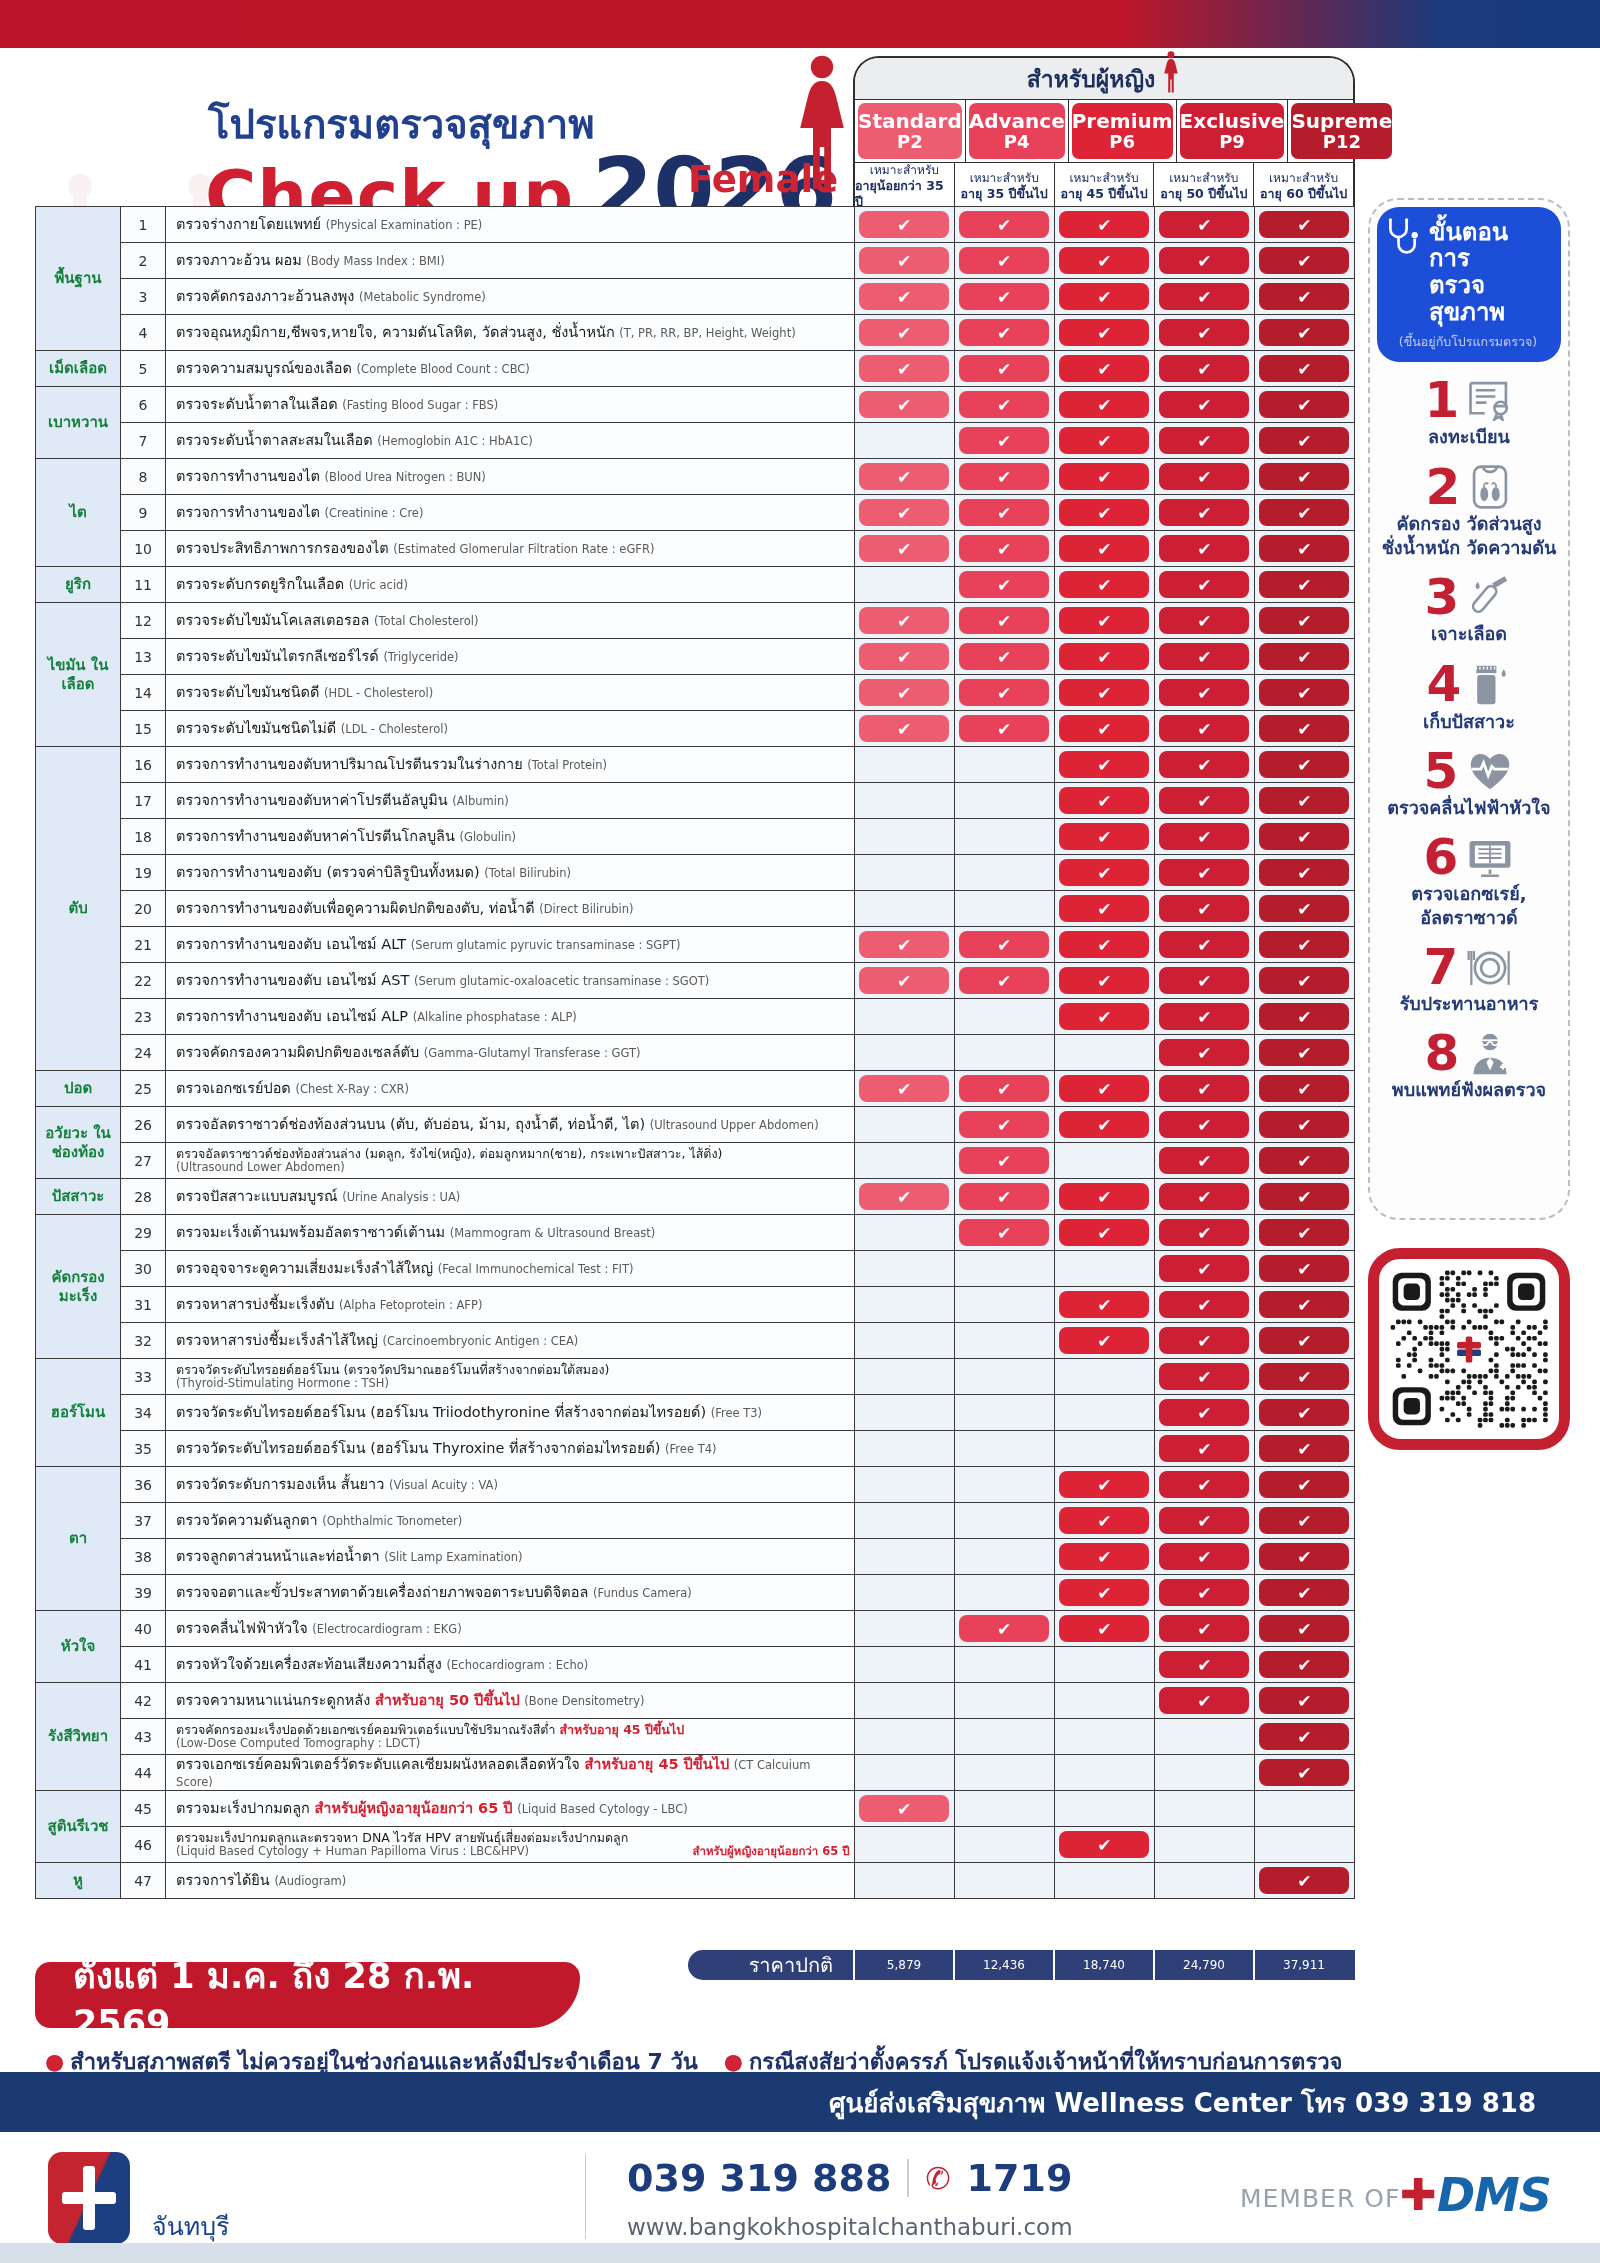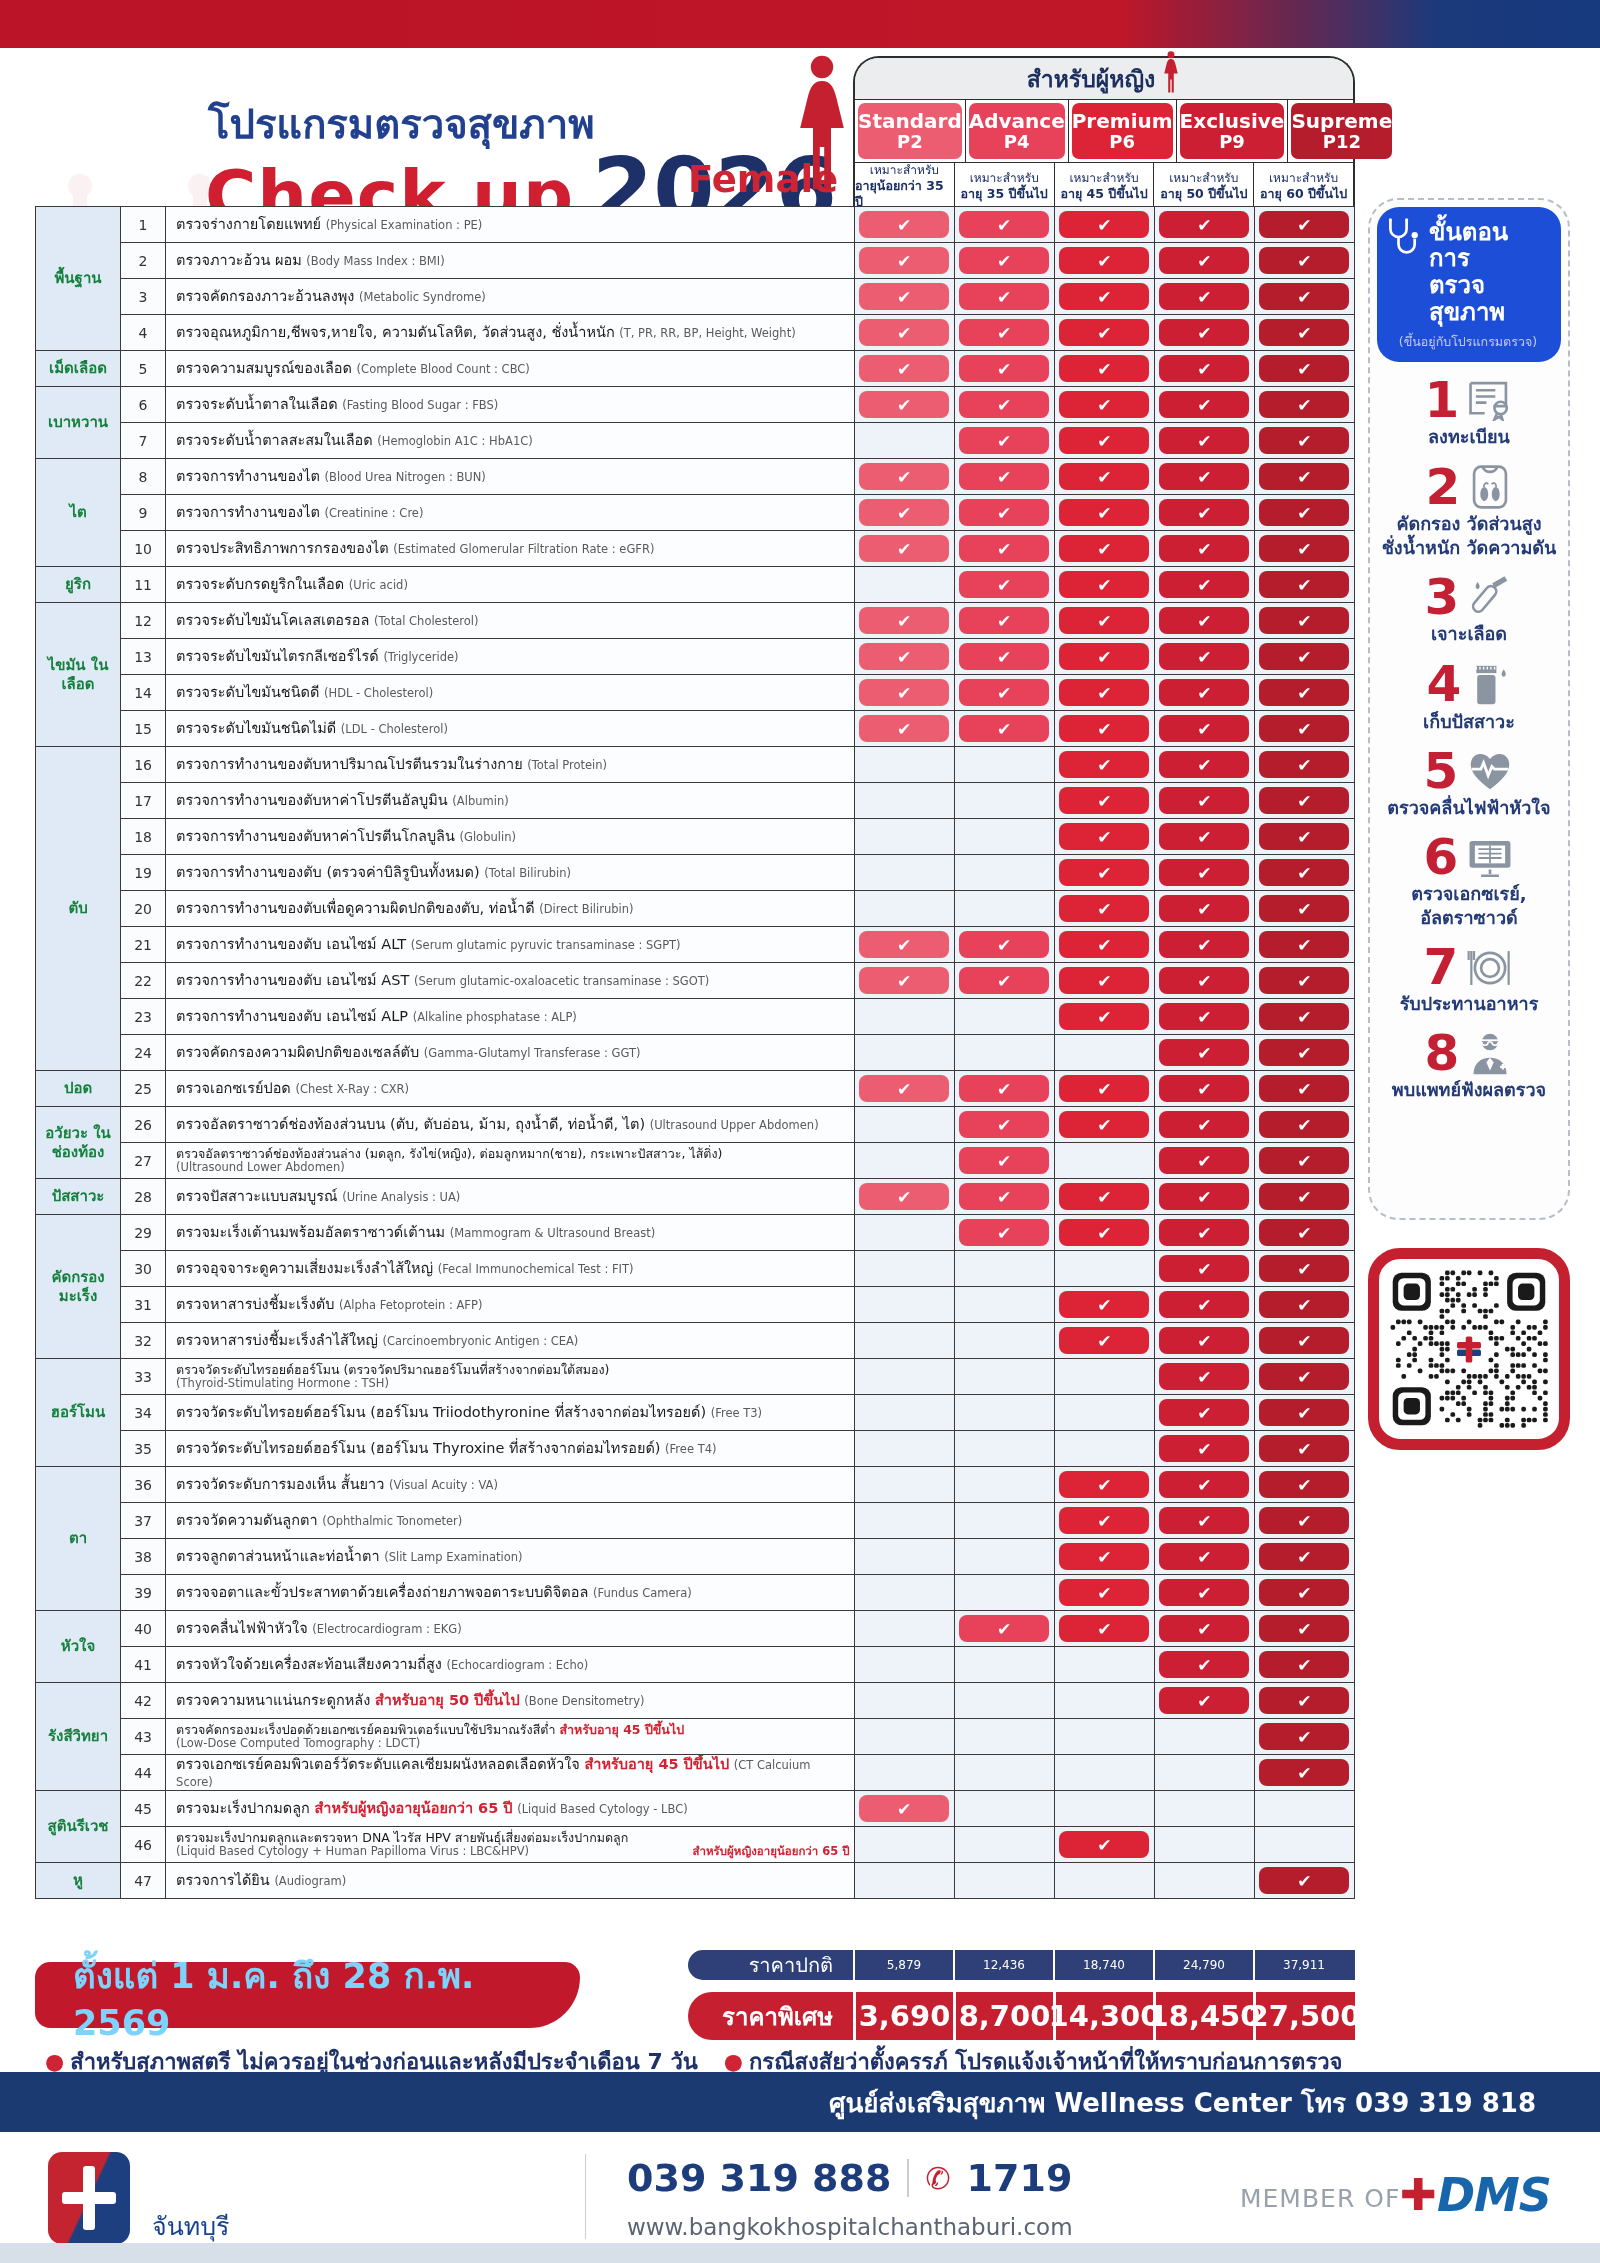--- a/index.html
+++ b/index.html
@@ -60,21 +60,21 @@
   .price-band .plabel { width:165px; display:flex; align-items:center; justify-content:flex-end; padding-right:20px; }
   .price-band .pcell { width:100px; display:flex; align-items:center; justify-content:center; }
   .band-normal { top:1950px; height:30px; background:#2e4077; border-radius:22px 0 0 22px; }
   .band-normal .plabel { font-size:20px; }
   .band-normal .pcell { border-left:2px solid #fff; font-size:12px; }
   .band-special { top:1992px; height:48px; background:#c51f30; border-radius:26px 0 0 26px; }
   .band-special .plabel { font-size:24px; font-weight:bold; }
   .band-special .pcell { border-left:3px solid #fff; font-size:29px; font-weight:800; }
 
   .date-box { position:absolute; left:35px; top:1962px; width:545px; height:66px; background:#c2182c;
-    border-radius:18px 18px 60px 18px; color:#7dd3fc; font-size:35px; font-weight:800; display:flex; align-items:center; padding-left:38px; }
+    border-radius:18px 18px 60px 18px; color:#ffffff; font-size:35px; font-weight:800; display:flex; align-items:center; padding-left:38px; }
 
   .footnote { position:absolute; left:45px; top:2044px; font-size:22px; font-weight:bold; color:#1e3168; display:flex; gap:26px; }
   .footnote .bullet { color:#cf2433; margin-right:6px; }
 
   .wellness { position:absolute; left:0; top:2072px; width:1600px; height:60px; background:#1c3a72; color:#fff;
     display:flex; align-items:center; justify-content:flex-end; padding-right:64px; font-size:26px; font-weight:600; }
 
   
   .footer { position:absolute; left:0; top:2132px; width:1600px; height:111px; background:#fff; }
   .hosp-logo { position:absolute; left:48px; top:20px; width:82px; height:92px; border-radius:14px;
@@ -1330,28 +1330,20 @@
       </tbody>
   </table>
 
   <div class="price-band band-normal">
     <div class="plabel">ราคาปกติ</div>
   <div class="pcell">5,879</div>
       <div class="pcell">12,436</div>
       <div class="pcell">18,740</div>
       <div class="pcell">24,790</div>
       <div class="pcell">37,911</div>
-    </div>
-  <div class="price-band band-special">
-    <div class="plabel">ราคาพิเศษ</div>
-  <div class="pcell">3,690</div>
-      <div class="pcell">8,700</div>
-      <div class="pcell">14,300</div>
-      <div class="pcell">18,450</div>
-      <div class="pcell">27,500</div>
     </div>
 
   <div class="date-box">ตั้งแต่ 1 ม.ค. ถึง 28 ก.พ. 2569</div>
 
   <div class="footnote">
     <span><span class="bullet">●</span><span>สำหรับสุภาพสตรี ไม่ควรอยู่ในช่วงก่อนและหลังมีประจำเดือน 7 วัน</span></span>
     <span><span class="bullet">●</span><span>กรณีสงสัยว่าตั้งครรภ์ โปรดแจ้งเจ้าหน้าที่ให้ทราบก่อนการตรวจ</span></span>
   </div>
 
   <div class="wellness">ศูนย์ส่งเสริมสุขภาพ Wellness Center โทร 039 319 818</div>

